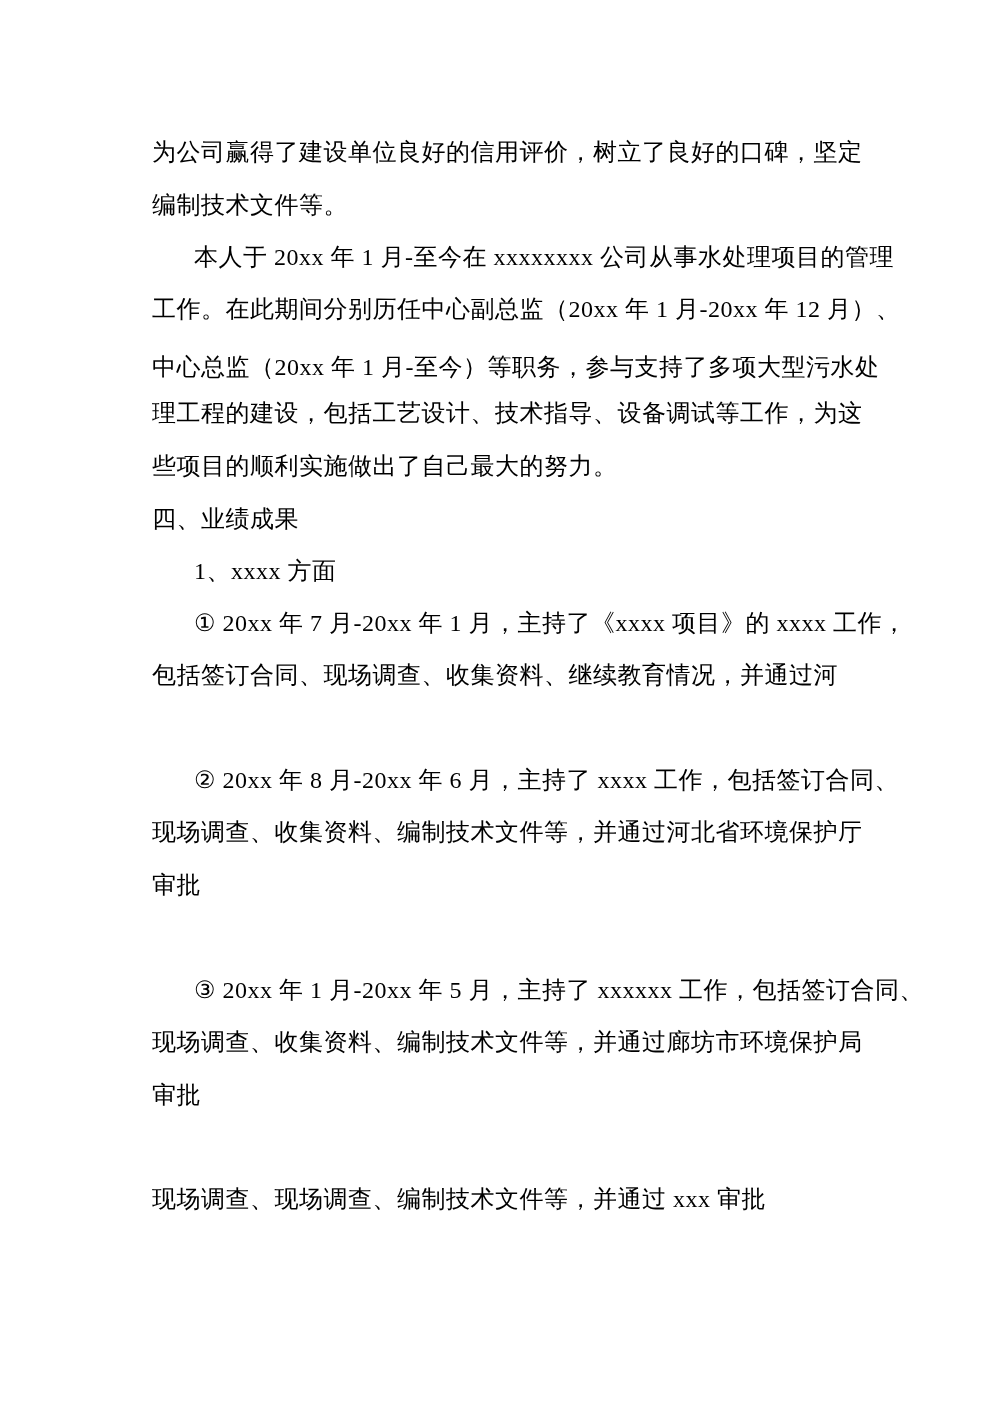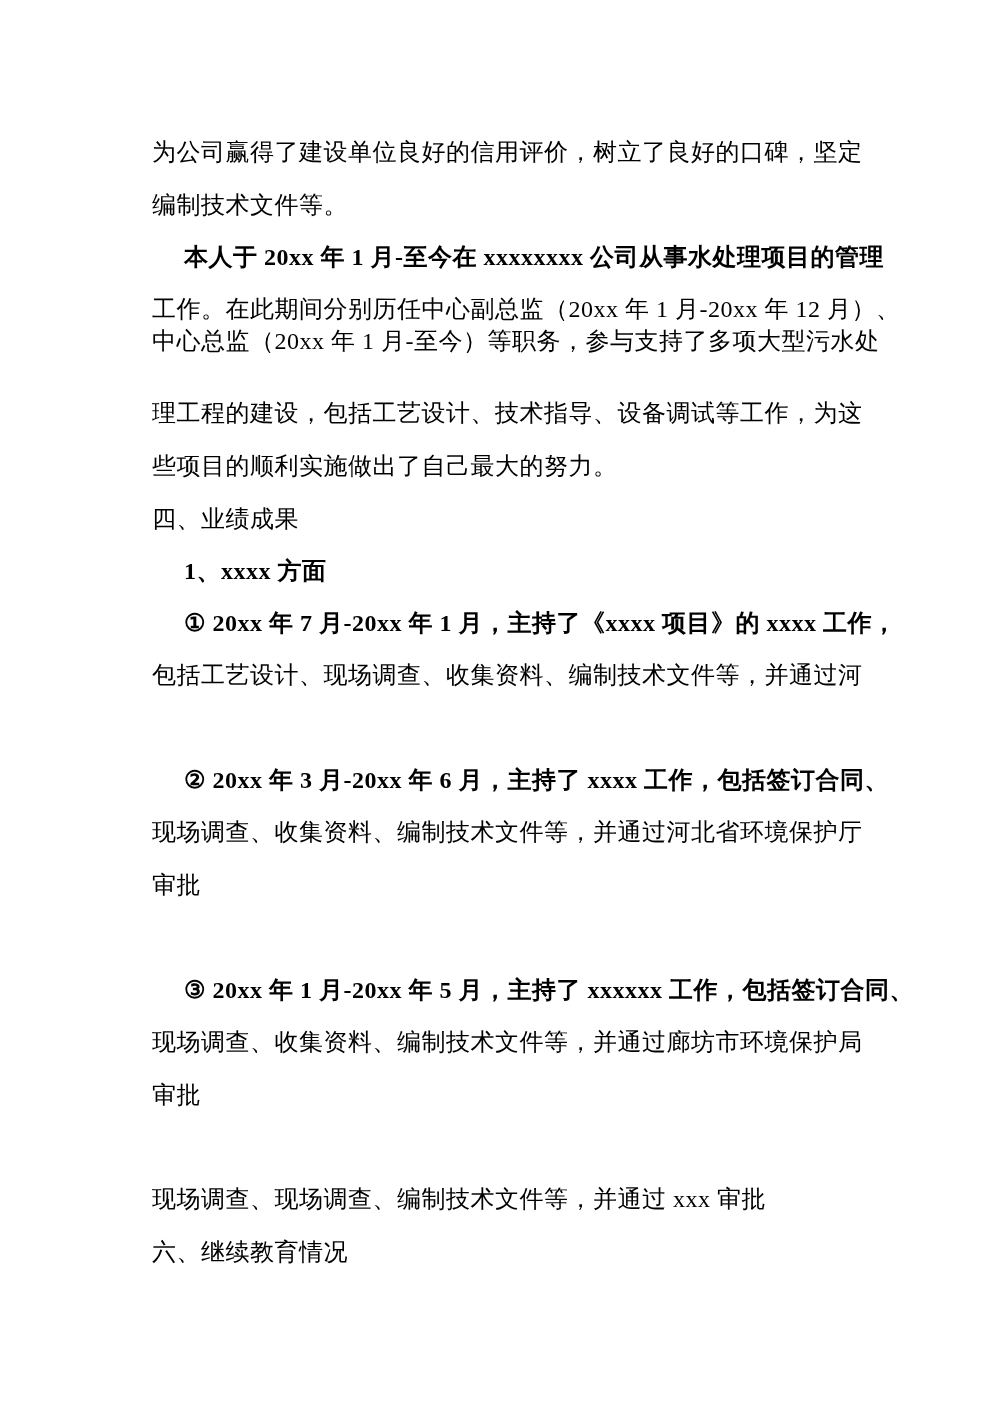--- a/index.html
+++ b/index.html
@@ -25,45 +25,44 @@
     }
     .line {
       position: absolute;
       left: 152px;
       font-size: 24px;
       line-height: 30px;
       white-space: nowrap;
       letter-spacing: 0.5px;
       text-align: center;
     }
-    .indent { left: 184px; font-weight: bold; }
+    .indent { left: 194px; }
   </style>
 </head>
 <body>
 
 <div class="page">
   <div class="line" style="top:137px">为公司赢得了建设单位良好的信用评价，树立了良好的口碑，坚定</div>
   <div class="line" style="top:190px">编制技术文件等。</div>
 
   <div class="line indent" style="top:242px">本人于 20xx 年 1 月-至今在 xxxxxxxx 公司从事水处理项目的管理</div>
   <div class="line" style="top:294px">工作。在此期间分别历任中心副总监（20xx 年 1 月-20xx 年 12 月）、</div>
-  <div class="line" style="top:326px">中心总监（20xx 年 1 月-至今）等职务，参与支持了多项大型污水处</div>
+  <div class="line" style="top:352px">中心总监（20xx 年 1 月-至今）等职务，参与支持了多项大型污水处</div>
   <div class="line" style="top:451px">些项目的顺利实施做出了自己最大的努力。</div>
   <div class="line" style="top:398px">理工程的建设，包括工艺设计、技术指导、设备调试等工作，为这</div>
 
   <div class="line" style="top:504px">四、业绩成果</div>
   <div class="line indent" style="top:556px">1、xxxx 方面</div>
 
   <div class="line indent" style="top:608px">① 20xx 年 7 月-20xx 年 1 月，主持了《xxxx 项目》的 xxxx 工作，</div>
-  <div class="line" style="top:660px">包括工艺设计、现场调查、收集资料、编制技术文件等，并通过河</div>
+  <div class="line" style="top:660px">包括签订合同、现场调查、收集资料、继续教育情况，并通过河</div>
 
-  <div class="line indent" style="top:765px">② 20xx 年 3 月-20xx 年 6 月，主持了 xxxx 工作，包括签订合同、</div>
+  <div class="line indent" style="top:765px">② 20xx 年 8 月-20xx 年 6 月，主持了 xxxx 工作，包括签订合同、</div>
   <div class="line" style="top:817px">现场调查、收集资料、编制技术文件等，并通过河北省环境保护厅</div>
   <div class="line" style="top:870px">审批</div>
 
   <div class="line indent" style="top:975px">③ 20xx 年 1 月-20xx 年 5 月，主持了 xxxxxx 工作，包括签订合同、</div>
   <div class="line" style="top:1027px">现场调查、收集资料、编制技术文件等，并通过廊坊市环境保护局</div>
   <div class="line" style="top:1080px">审批</div>
 
   <div class="line" style="top:1184px">现场调查、现场调查、编制技术文件等，并通过 xxx 审批</div>
 
-  <div class="line" style="top:1237px">六、继续教育情况</div>
 </div>
 
 </body></html>

